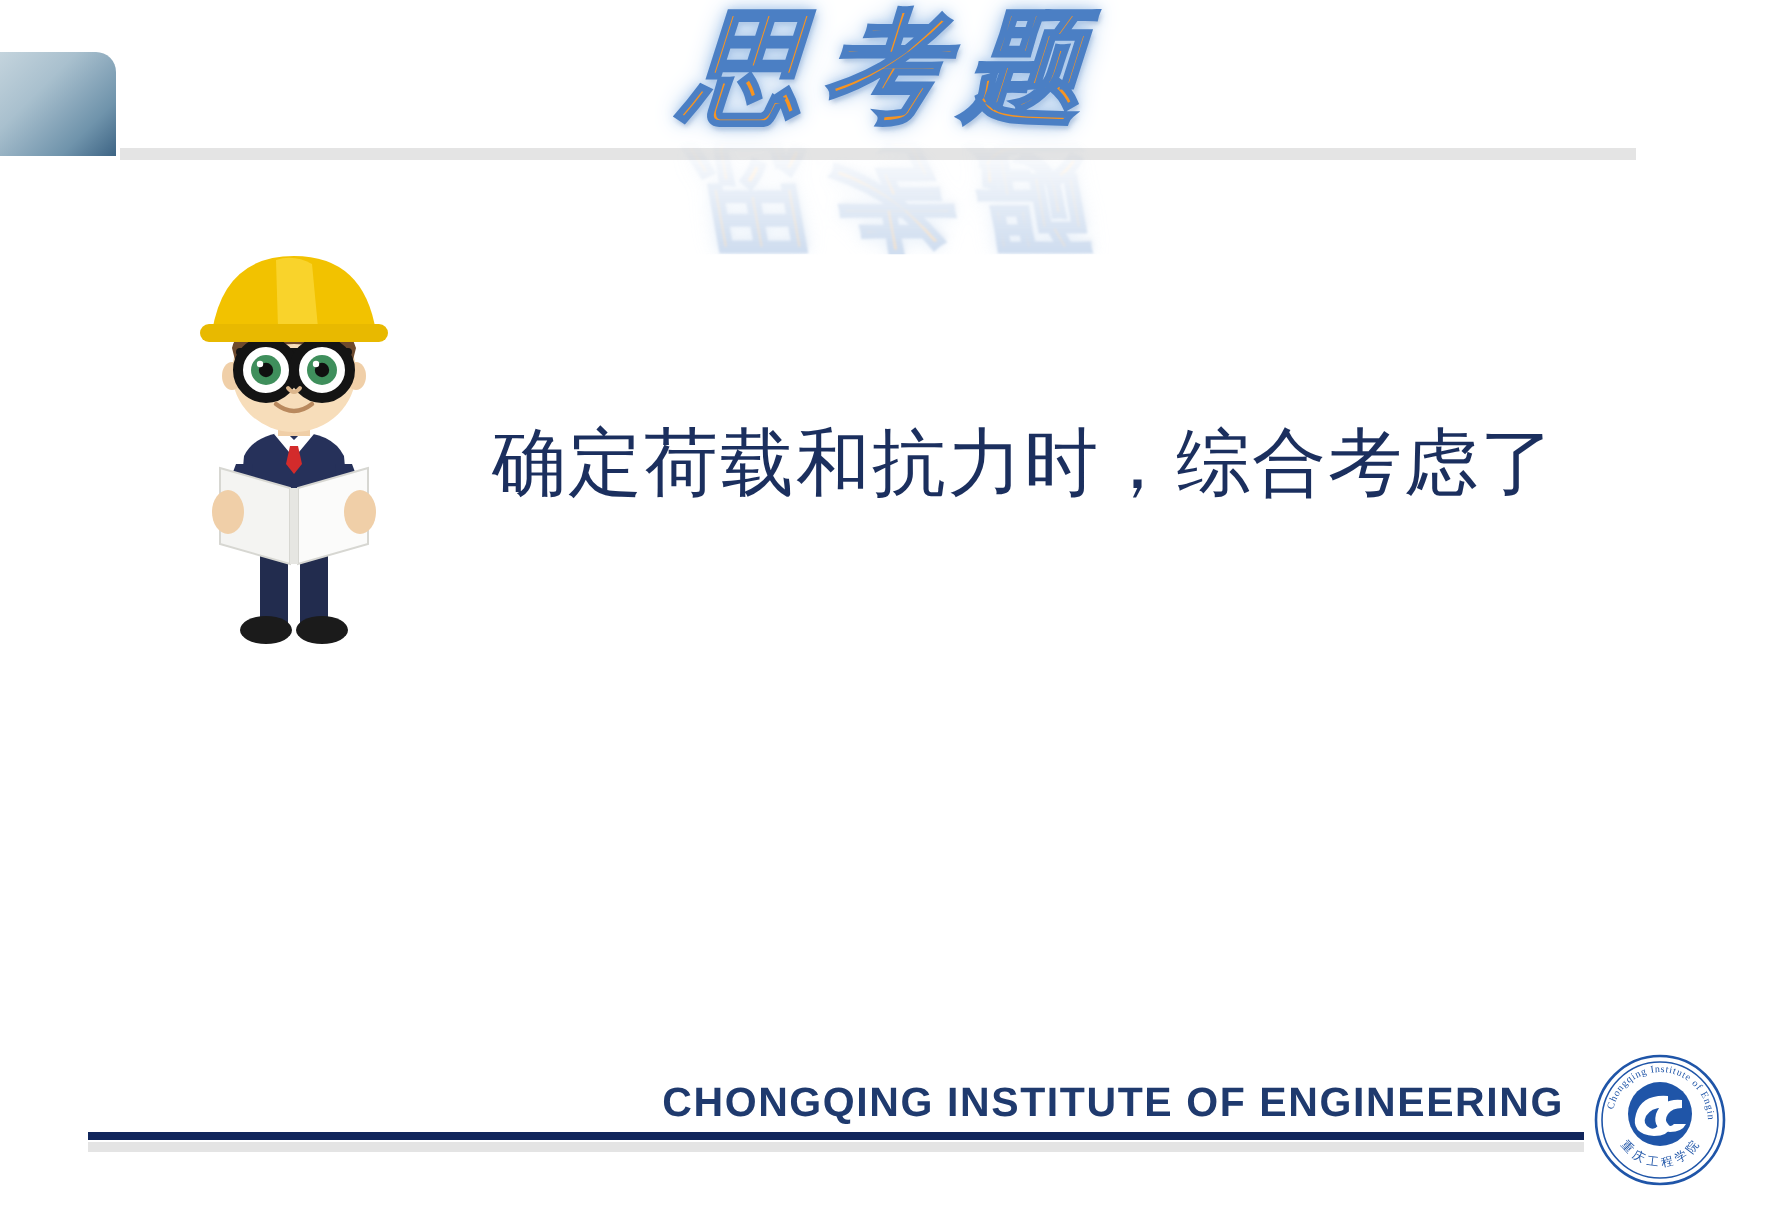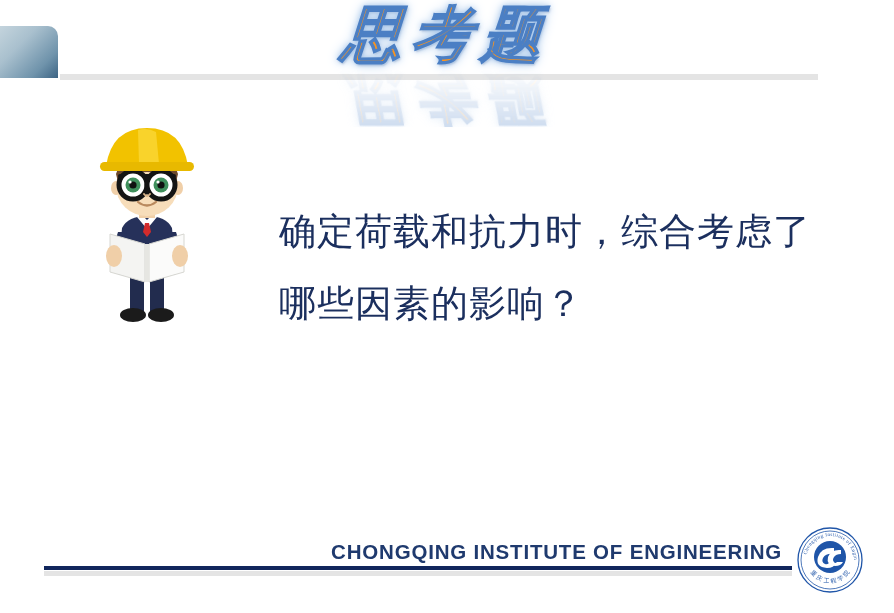--- a/index.html
+++ b/index.html
@@ -89,21 +89,20 @@
   .question-block {
     position: absolute;
     left: 246px;
     top: 196px;
     width: 600px;
     color: #1b2f5e;
     font-family: "DejaVu Sans", "Liberation Sans", sans-serif;
     font-size: 37px;
     line-height: 72px;
     letter-spacing: 1px;
-    margin-left: 33px;
   }
   .question-line { display: block; white-space: nowrap; }
 
   
   .footer-name {
     position: absolute;
     left: 0;
     top: 540px;
     width: 790px;
     text-align: right;
@@ -194,21 +193,20 @@
     <path d="M56 70 q3 4 6 0" stroke="#dcb68c" stroke-width="2" fill="none" stroke-linecap="round"></path>
     <path d="M50 78 q9 7 18 0" stroke="#b9895e" stroke-width="2.2" fill="none" stroke-linecap="round"></path>
 
     <path d="M18 42 q6 -38 41 -38 q35 0 41 38 z" fill="#F2C200"></path>
     <path d="M50 6 q9 -3 18 2 l3 32 l-20 0 z" fill="#ffe14f" opacity="0.55"></path>
     <rect x="12" y="38" width="94" height="9" rx="4.5" fill="#E8B900"></rect>
   </svg>
 
   <div class="question-block">
     <span class="question-line">确定荷载和抗力时，综合考虑了</span>
-    <span class="question-line">哪些因素的影响？</span>
   </div>
 
   <div class="footer-name">CHONGQING INSTITUTE OF ENGINEERING</div>
   <div class="footer-rule"></div>
   <div class="footer-rule-light"></div>
 
   <svg class="footer-logo" viewBox="0 0 68 68">
     <circle cx="34" cy="34" r="32" fill="#ffffff" stroke="#1f55a8" stroke-width="1.3"></circle>
     <circle cx="34" cy="34" r="29" fill="#ffffff" stroke="#1f55a8" stroke-width="0.8"></circle>
     <defs>

